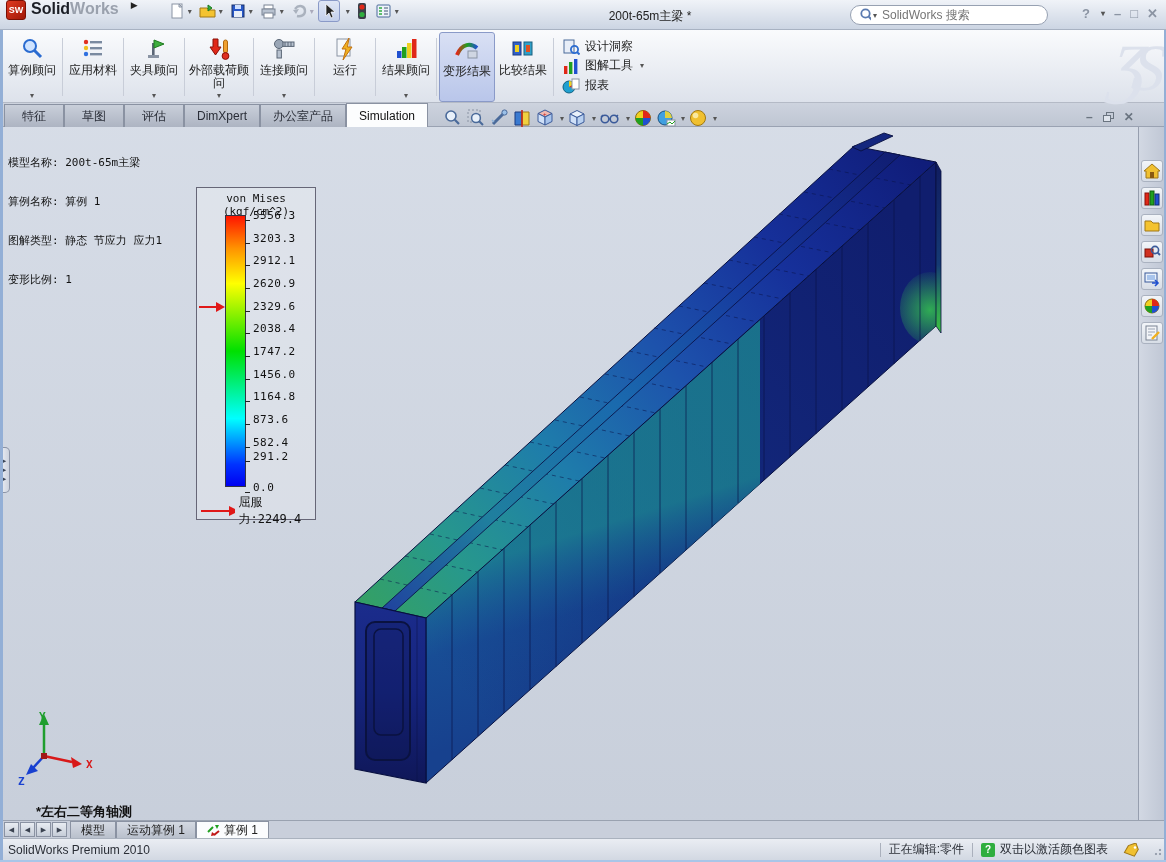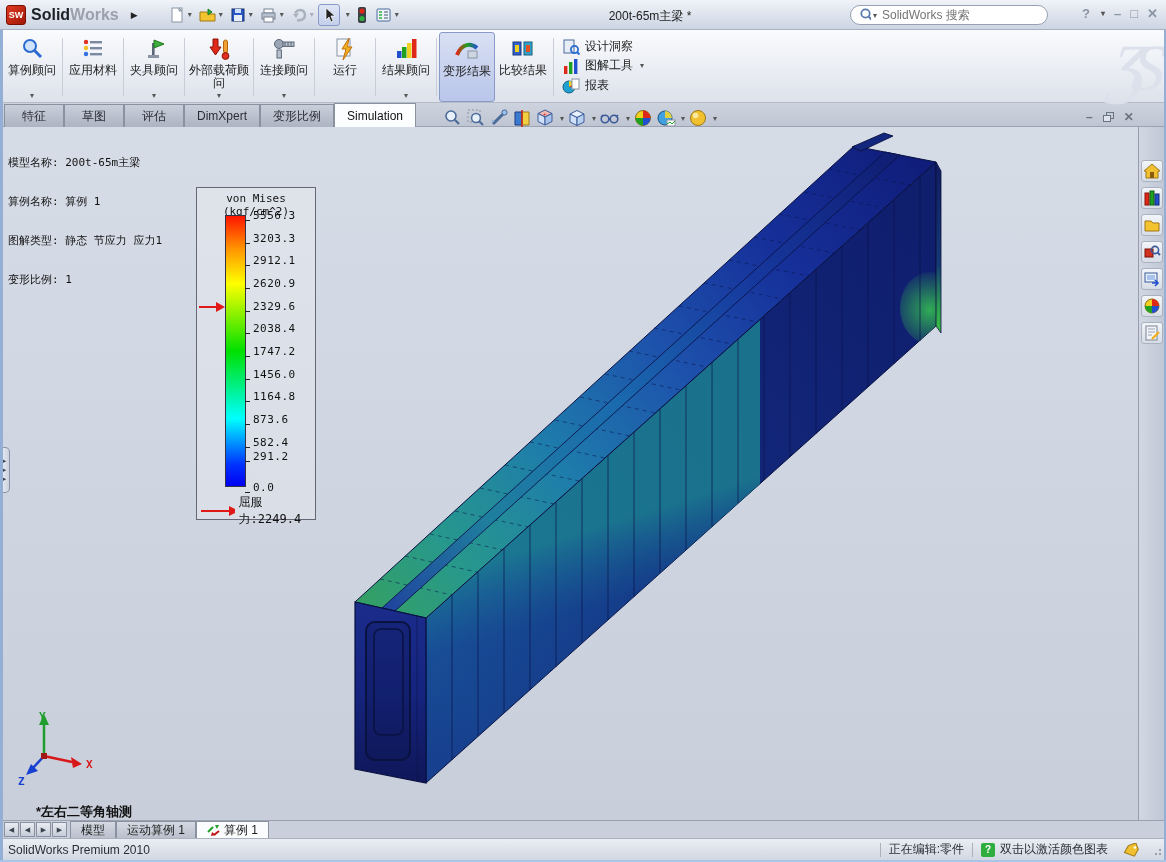--- a/index.html
+++ b/index.html
@@ -6,21 +6,21 @@
   *{box-sizing:border-box;}
   .window{position:relative;width:1166px;height:862px;overflow:hidden;
     background:linear-gradient(#d9dfe9,#c7ceda);}
   
   .edge-left{position:absolute;left:0;top:30px;bottom:0;width:3px;background:#93afd6;z-index:9;}
   .edge-right{position:absolute;right:0;top:30px;bottom:0;width:2px;background:#93afd6;z-index:9;}
   .edge-bottom{position:absolute;left:0;right:0;bottom:0;height:2px;background:#a9c6e8;z-index:10;}
   
   .titlebar{position:absolute;left:0;top:0;width:100%;height:30px;z-index:8;
     background:linear-gradient(#f0f3f8,#ccd5e3);border-bottom:1px solid #a8b2c2;
-    display:flex;align-items:center;}
+    display:flex;align-items:flex-start;}
   .swbadge{width:20px;height:20px;margin-left:6px;border-radius:3px;
     background:linear-gradient(135deg,#e03a20,#a01808);color:#fff;font-size:9px;font-weight:bold;
     display:flex;align-items:center;justify-content:center;border:1px solid #7a1004;}
   .logo-solid{font-size:16px;font-weight:bold;color:#1c1f26;margin-left:5px;}
   .logo-works{font-size:16px;font-weight:bold;color:#9aa1ad;}
   .menu-arrow{font-size:9px;color:#222;margin:0 10px 0 12px;}
   .qtb{display:flex;align-items:center;gap:2px;margin-left:18px;}
   .qtb .tool{display:flex;align-items:center;padding:1px 2px;border-radius:3px;}
   .qtb .tool.pressed{background:linear-gradient(#dfe6f6,#c3cfea);border:1px solid #8a9ac8;}
   .caret{font-size:8px;color:#555;margin-left:2px;}
@@ -425,21 +425,21 @@
       </div>
     </div>
   </div>
 
   <div class="tabrow">
     <div class="ctabs">
       <div class="ctab">特征</div>
       <div class="ctab">草图</div>
       <div class="ctab">评估</div>
       <div class="ctab">DimXpert</div>
-      <div class="ctab">变形比例</div>
+      <div class="ctab">办公室产品</div>
       <div class="ctab active">Simulation</div>
     </div>
   </div>
 
   <div class="headsup">
     <svg class="ic" width="20" height="20">
         <circle cx="8" cy="8" r="5" fill="#e8f0fa" stroke="#4a6a9a" stroke-width="1.6"></circle>
         <line x1="11.8" y1="11.8" x2="16" y2="16" stroke="#4a6a9a" stroke-width="2.2"></line>
       </svg>
     <svg class="ic" width="20" height="20">

